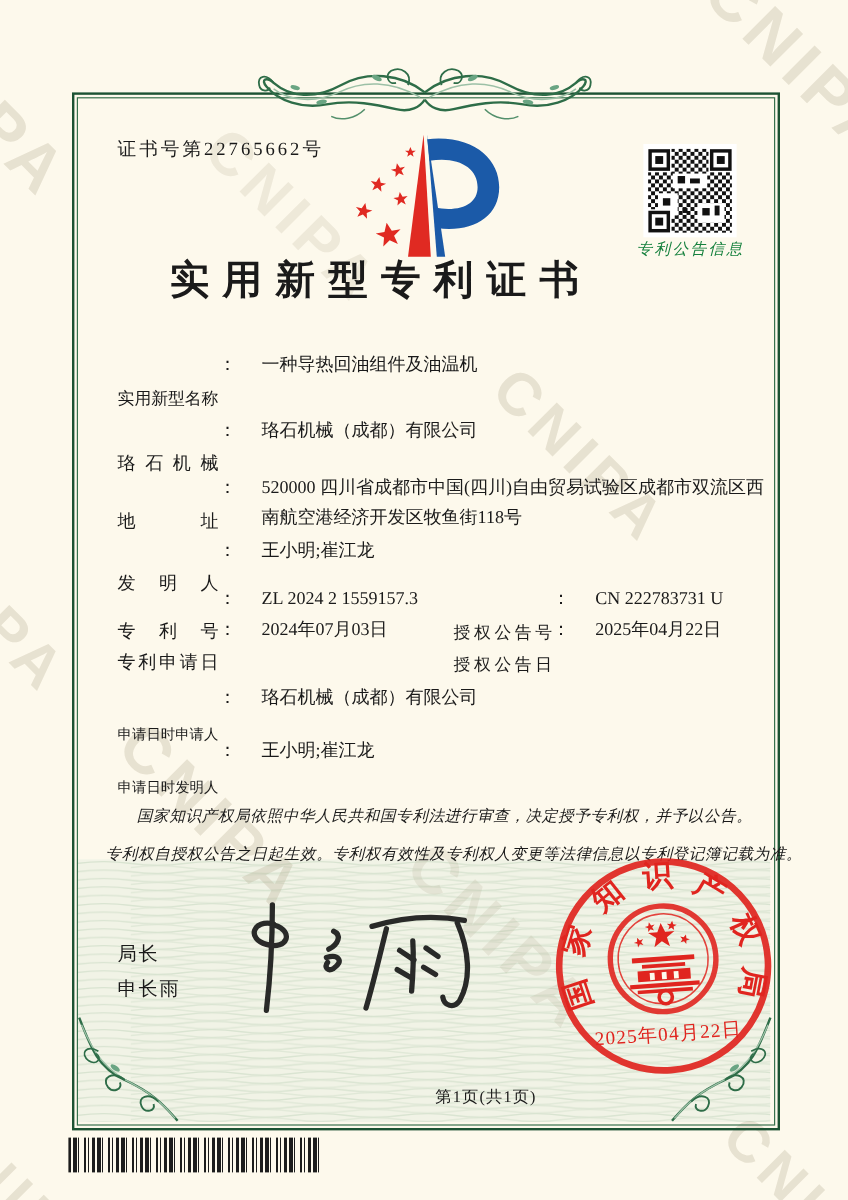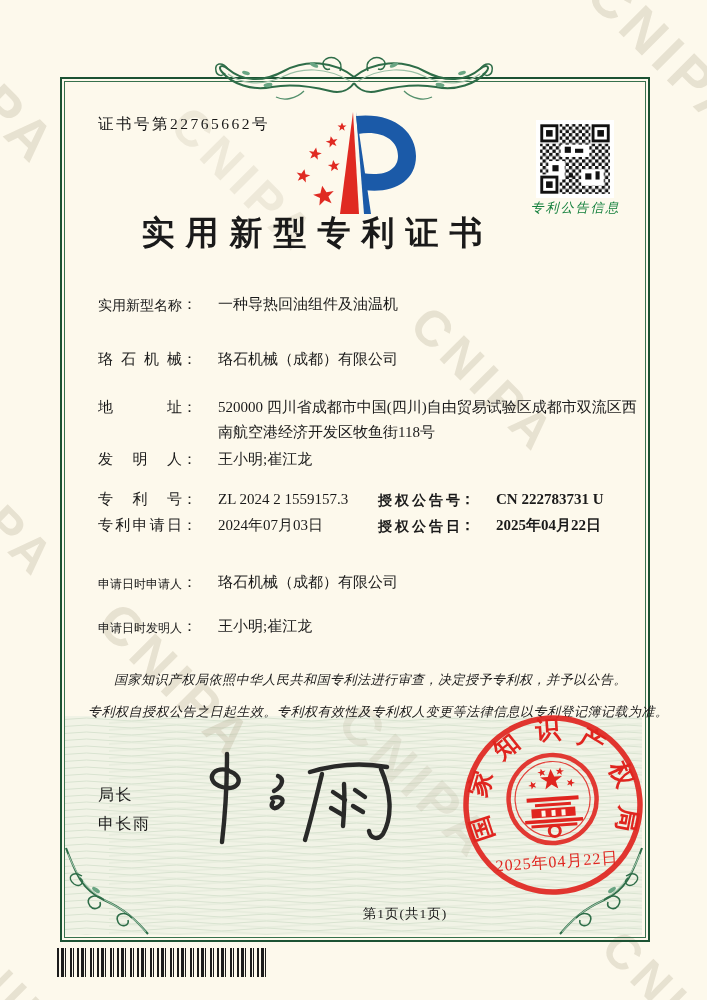--- a/index.html
+++ b/index.html
@@ -28,27 +28,27 @@
   
   .cert-no{position:absolute;left:98px;top:114px;font-size:15.5px;letter-spacing:2.5px;z-index:4;}
   .logo{position:absolute;left:290px;top:110px;z-index:4;}
   .qr{position:absolute;left:536px;top:120px;z-index:4;}
   .qr-caption{position:absolute;left:512px;top:199px;width:127px;text-align:center;
     font-size:13px;font-style:italic;color:#15803d;letter-spacing:2px;z-index:4;}
   .title{position:absolute;left:60px;top:211px;width:504px;text-align:center;
     font-size:33px;font-weight:bold;letter-spacing:11px;text-indent:11px;z-index:4;}
   
   .row{position:absolute;left:98px;font-size:15px;line-height:25px;z-index:4;}
-  .lab{display:inline-block;width:84px;text-align:justify;text-align-last:justify;vertical-align:top;}
+  .lab{display:inline-block;width:84px;text-align:justify;text-align-last:justify;vertical-align:top;margin-top:28px;}
   .lab6{font-size:14px;padding-top:1px;}
   .lab7{font-size:12px;padding-top:2px;}
   .lab5r{font-size:14px;padding-top:1px;}
   .colon{vertical-align:top;}
   .val{display:inline-block;margin-left:21px;max-width:424px;vertical-align:top;}
-  .col2{position:absolute;left:280px;top:0;white-space:nowrap;font-weight:bold;}
+  .col2{position:absolute;left:280px;top:0;white-space:nowrap;}
   .col2 .lab{width:82px;}
   
   .notice-line{position:absolute;font-size:13px;font-style:italic;letter-spacing:.5px;
     white-space:nowrap;z-index:4;}
   .notice-1{left:114px;top:671px;}
   .notice-2{left:88px;top:703px;}
   
   .sig-block{position:absolute;left:98px;z-index:4;
     font-family:Liberation Mono, monospace;font-size:16px;letter-spacing:1.5px;}
   .sig-title{top:785px;}

